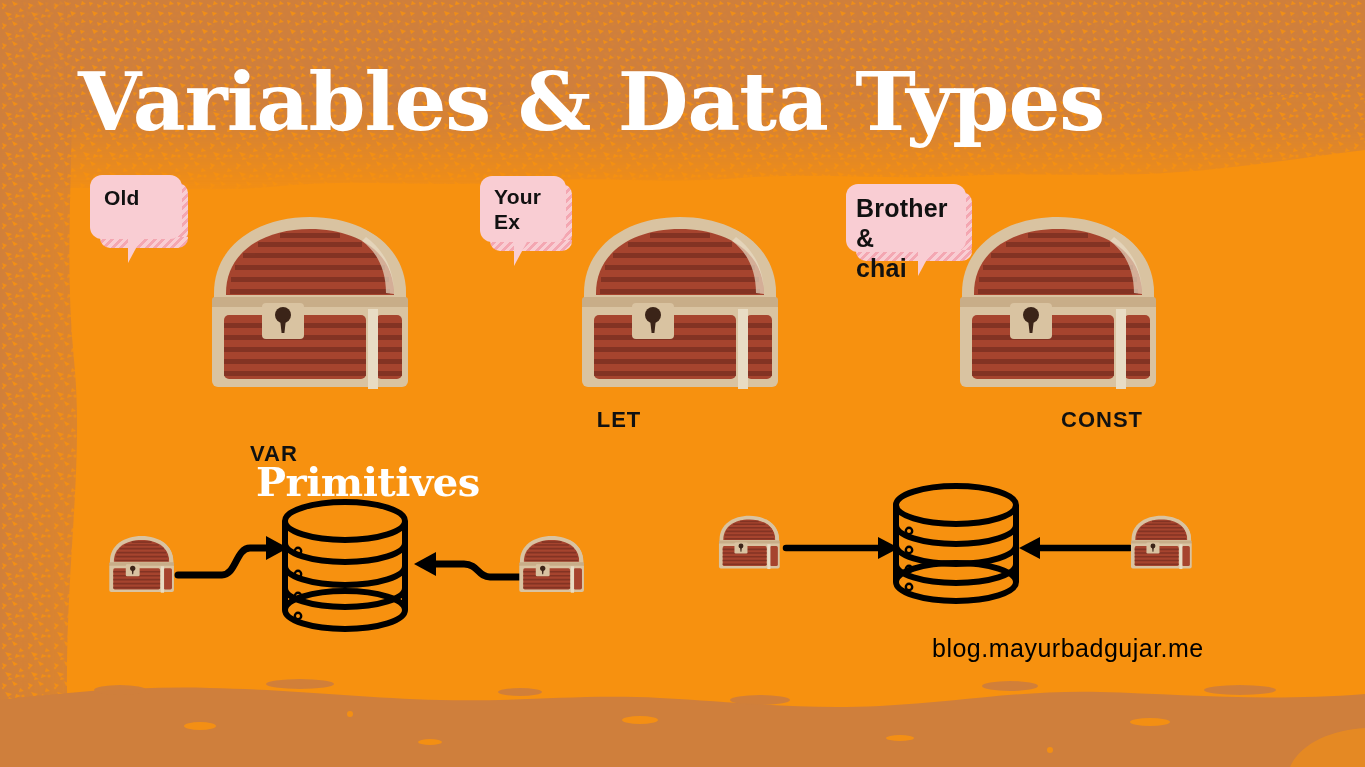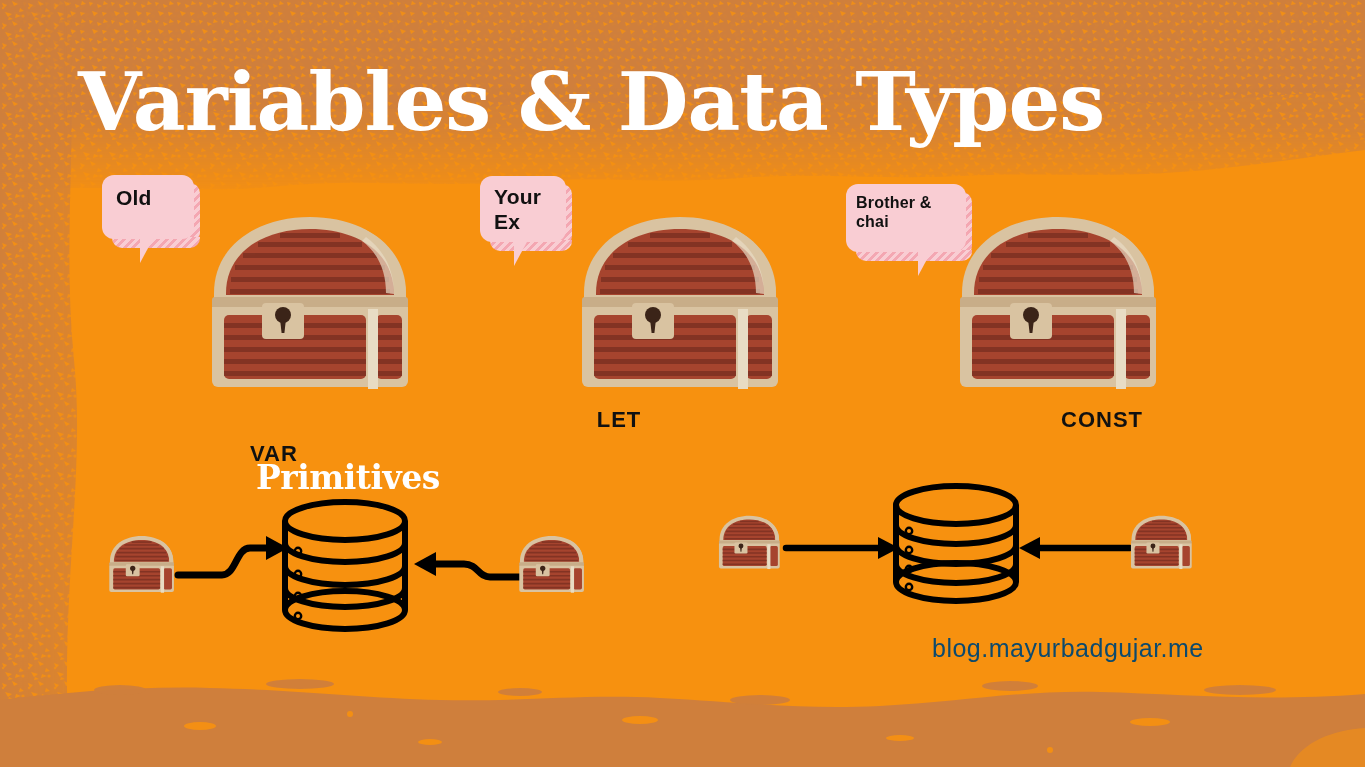--- a/index.html
+++ b/index.html
@@ -62,34 +62,34 @@
     letter-spacing:1px;
     color:#111111;
     text-align:center;
   }
 
   
   .section-head{
     position:absolute;
     font-family:"DejaVu Serif", serif;
     font-weight:700;
-    font-size:33px;
+    font-size:40px;
     color:#FFFFFF;
     white-space:nowrap;
     letter-spacing:-0.5px;
   }
 
   
   .footer-url{
     position:absolute;
     left:932px;top:634px;
     font-size:25px;
     font-weight:500;
     letter-spacing:0.5px;
-    color:#0c4a6e;
+    color:#000000;
     white-space:nowrap;
   }
 
   .chest-wrap{position:absolute;}
   .diagram{position:absolute;}
 </style>
 </head>
 <body>
 
 <div id="stage">
@@ -174,21 +174,21 @@
       <ellipse cx="1150" cy="722" rx="20" ry="4"></ellipse>
       <circle cx="350" cy="714" r="3"></circle>
       <circle cx="1050" cy="750" r="3"></circle>
     </g>
 
     <path d="M1290,767 C1300,744 1330,730 1365,728 V767 Z" fill="#F7910F" opacity="0.55"></path>
   </svg>
 
   <div class="title">Variables &amp; Data Types</div>
 
-  <div class="bubble" style="left:90px;top:175px;width:92px;margin-left:12px;">
+  <div class="bubble" style="left:90px;top:175px;width:92px;">
     <div class="hatch" style="left:86px;top:8px;width:12px;height:60px;border-radius:0 10px 10px 0;"></div>
     <div class="hatch" style="left:10px;top:62px;width:88px;height:11px;border-radius:0 0 10px 10px;"></div>
     <div class="body" style="width:92px;height:64px;">
       <span>Old</span>
     </div>
     <div class="tail" style="left:38px;top:62px;"></div>
   </div>
 
   <div class="bubble" style="left:472px;top:176px;width:86px;margin-left:8px;">
     <div class="hatch" style="left:80px;top:8px;width:12px;height:62px;border-radius:0 10px 10px 0;"></div>
@@ -196,21 +196,21 @@
     <div class="body" style="width:86px;height:66px;padding-top:8px;">
       <div>Your</div>
       <div>Ex</div>
     </div>
     <div class="tail" style="left:34px;top:64px;"></div>
   </div>
 
   <div class="bubble" style="left:846px;top:184px;width:120px;">
     <div class="hatch" style="left:114px;top:8px;width:12px;height:64px;border-radius:0 10px 10px 0;"></div>
     <div class="hatch" style="left:10px;top:66px;width:116px;height:11px;border-radius:0 0 10px 10px;"></div>
-    <div class="body" style="width:120px;height:68px;padding:9px 8px 10px 10px;font-size:16px;">
+    <div class="body" style="width:120px;height:68px;padding:9px 8px 10px 10px;font-size:25px;">
       <div>Brother &amp;</div>
       <div>chai</div>
     </div>
     <div class="tail" style="left:72px;top:66px;"></div>
   </div>
 
   <div class="chest-wrap" style="left:196px;top:205px;width:228px;height:200px;">
     <svg width="228" height="200" viewBox="0 0 228 200">
       <g>
         <path d="M18 88 C18 40 62 12 114 12 C166 12 210 40 210 88 L210 96 L18 96 Z" fill="#D9C3A1"></path>

